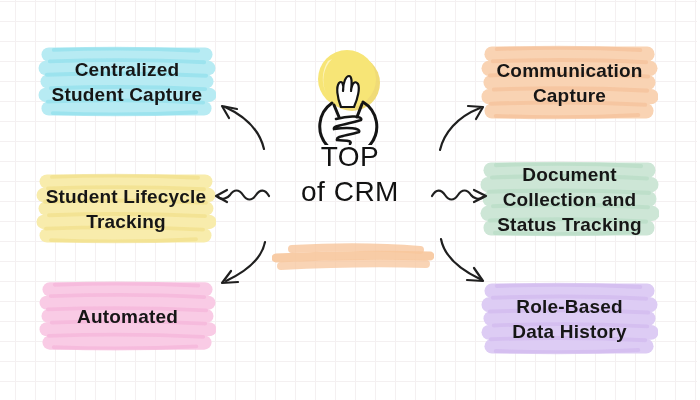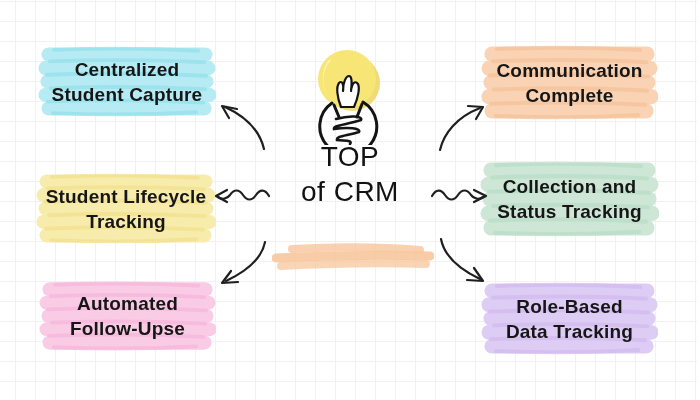--- a/index.html
+++ b/index.html
@@ -76,51 +76,51 @@
       <span>Tracking</span>
     </div>
   </div>
 
   <div class="hl-box" style="left: 39px; top: 280px; width: 177px; height: 72px; --hl-base: #f9cbe5; --hl-dark: #f5afd7;">
     <svg class="hl-bg" viewBox="0 0 180 76" preserveAspectRatio="none">
         <use href="#hl-pattern"></use>
       </svg>
     <div class="hl-text">
       <span>Automated</span>
-      <span>Follow-Upse</span>
     </div>
   </div>
 
   <div class="hl-box" style="left: 481px; top: 44px; width: 177px; height: 77px; --hl-base: #f9d3b3; --hl-dark: #f4bd94;">
     <svg class="hl-bg" viewBox="0 0 180 76" preserveAspectRatio="none">
         <use href="#hl-pattern"></use>
       </svg>
     <div class="hl-text">
       <span>Communication</span>
-      <span>Complete</span>
+      <span>Capture</span>
     </div>
   </div>
 
   <div class="hl-box" style="left: 480px; top: 160px; width: 179px; height: 78px; --hl-base: #cde6d6; --hl-dark: #b2dbc2;">
     <svg class="hl-bg" viewBox="0 0 180 76" preserveAspectRatio="none">
         <use href="#hl-pattern"></use>
       </svg>
     <div class="hl-text">
+      <span>Document</span>
       <span>Collection and</span>
       <span>Status Tracking</span>
     </div>
   </div>
 
   <div class="hl-box" style="left: 481px; top: 281px; width: 177px; height: 75px; --hl-base: #ddccf4; --hl-dark: #cfb5ee;">
     <svg class="hl-bg" viewBox="0 0 180 76" preserveAspectRatio="none">
         <use href="#hl-pattern"></use>
       </svg>
     <div class="hl-text">
       <span>Role-Based</span>
-      <span>Data Tracking</span>
+      <span>Data History</span>
     </div>
   </div>
 
   <svg class="abs" style="left:303px;top:45px" width="90" height="100" viewBox="0 0 90 100">
     <circle cx="49" cy="38" r="28" fill="#eed768" opacity="0.9"></circle>
     <circle cx="44" cy="34" r="29" fill="#f7e576"></circle>
     <path d="M25,16 C19,25 18,38 23,48 C18,37 20,23 29,14 Z" fill="#fdf4bf"></path>
     <path d="M29,58 A28.5,28.5 0 1 0 60,57" fill="none" stroke="#141414" stroke-width="3" stroke-linecap="round"></path>
     <path d="M31,60 L36,72 M59,59 L54,72" fill="none" stroke="#141414" stroke-width="3" stroke-linecap="round"></path>
     <path d="M38,62 C34,52 33,42 36,38 C39,35 41,39 40,46 C40,37 43,31 46,31 C49,31 49,37 48,46 C49,38 52,35 55,39 C57,43 55,53 51,62 Z" fill="#ffffff" stroke="#141414" stroke-width="2.2" stroke-linejoin="round"></path>

